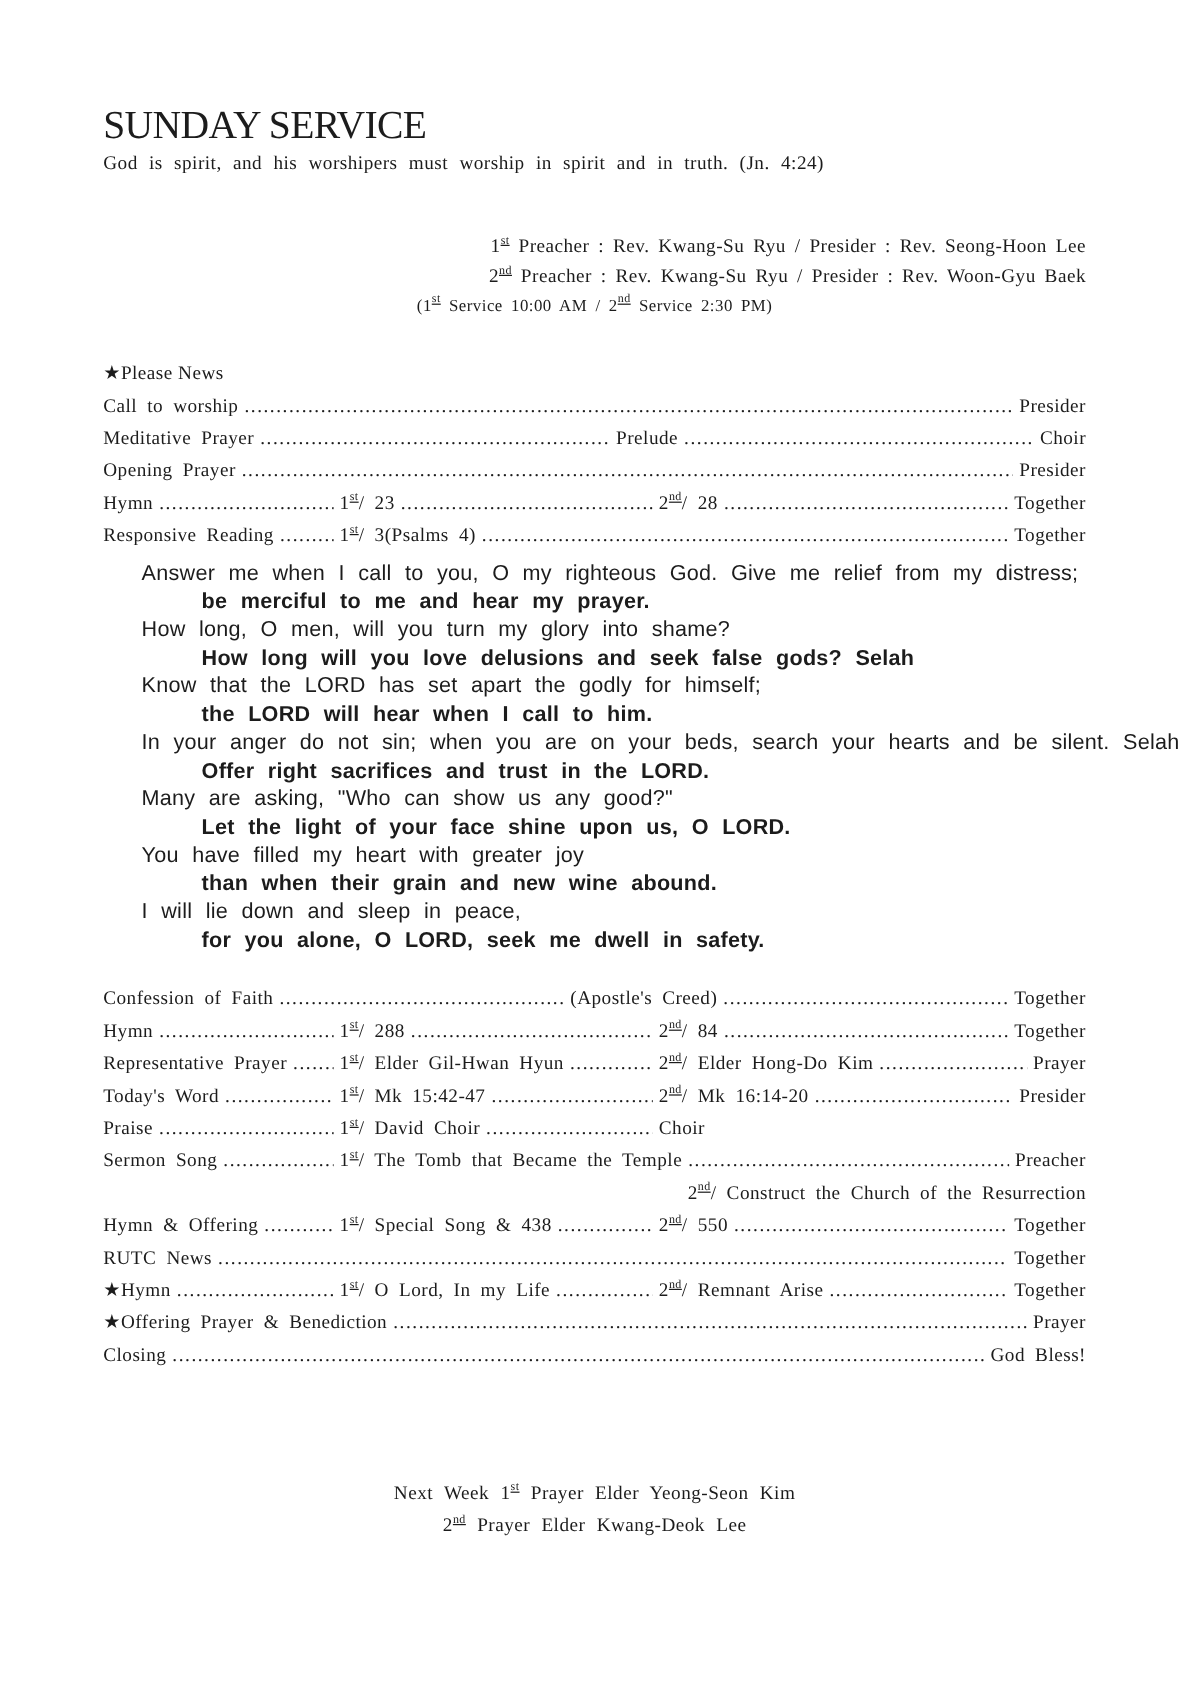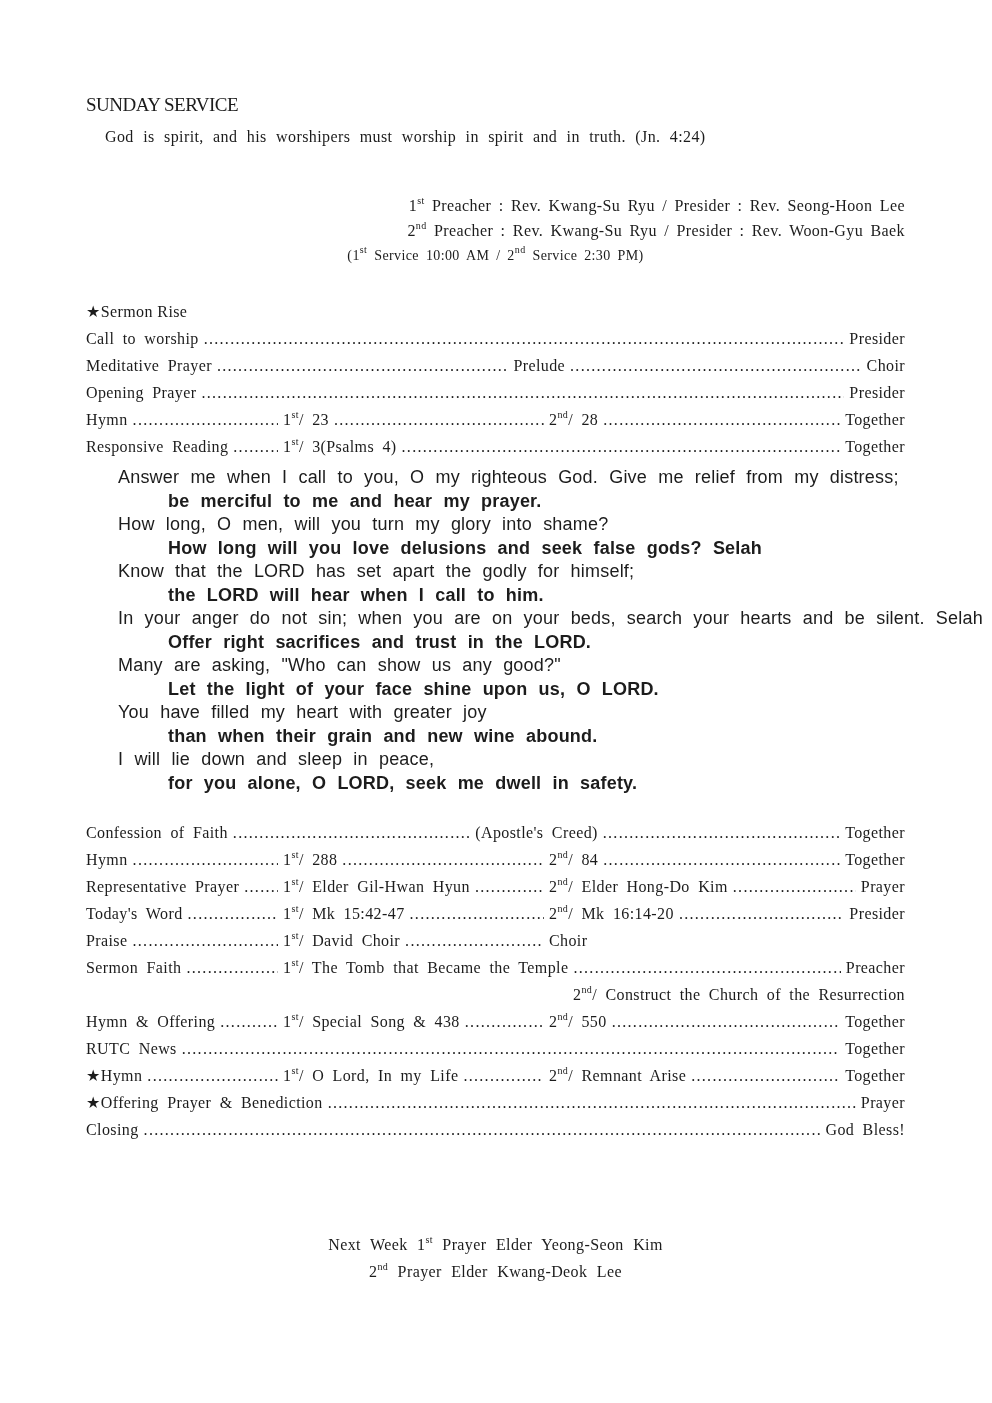--- a/index.html
+++ b/index.html
@@ -5,26 +5,26 @@
   html,body{margin:0;padding:0;}
   body{
     width:992px;height:1403px;background:#ffffff;color:#1c1c1c;
     font-family:"Liberation Serif","DejaVu Serif",serif;
     overflow:hidden;
   }
   .doc{padding:92px 87px 0 86px;width:819px;}
 
   
   .title{
-    font-size:19px;line-height:26px;letter-spacing:-0.5px;
+    font-size:33px;line-height:26px;letter-spacing:-0.5px;
     font-family:"Liberation Serif","DejaVu Serif",serif;
   }
   .subtitle{
     margin-top:9px;font-size:16px;line-height:20px;
-    word-spacing:5px;letter-spacing:0.4px;margin-left:19px;
+    word-spacing:5px;letter-spacing:0.4px;
   }
 
   
   .header-block{margin-top:46px;text-align:right;}
   .header-line{font-size:16px;line-height:25px;word-spacing:3px;letter-spacing:0.4px;}
   .header-line.small{font-size:14px;line-height:25px;text-align:center;}
 
   
   .please-rise{margin-top:30px;font-size:16px;line-height:27px;letter-spacing:0.4px;}
 
@@ -40,21 +40,21 @@
   .cell.c2{width:266px;flex:0 0 266px;}
   .cell.cf{flex:1 1 0;}
   .lbl{flex:0 0 auto;}
   .dots{
     flex:1 1 0;min-width:0;overflow:hidden;white-space:nowrap;
     margin:0 5px;letter-spacing:1.3px;word-spacing:0;
   }
   .dots::before{
     content:"..........................................................................................................................................................................................................................";
   }
-  sup{font-size:10px;line-height:0;position:relative;top:-1px;}
+  sup{font-size:10px;line-height:0;position:relative;top:-1px;text-decoration:underline;}
 
   
   .psalm{margin-top:6px;font-family:"Liberation Sans","DejaVu Sans",sans-serif;}
   .verse{font-size:18px;line-height:23.5px;word-spacing:6px;letter-spacing:0.2px;white-space:nowrap;}
   .verse.r{padding-left:32px;}
   .verse.b{padding-left:82px;font-weight:bold;}
 
   .rows.lower{margin-top:24px;}
 
   
@@ -67,21 +67,21 @@
 <div class="doc">
   <div class="title">SUNDAY SERVICE</div>
   <div class="subtitle">God is spirit, and his worshipers must worship in spirit and in truth. (Jn. 4:24)</div>
 
   <div class="header-block" id="header-lines">
       <div class="header-line">1<sup>st</sup> Preacher : Rev. Kwang-Su Ryu / Presider : Rev. Seong-Hoon Lee</div>
       <div class="header-line">2<sup>nd</sup> Preacher : Rev. Kwang-Su Ryu / Presider : Rev. Woon-Gyu Baek</div>
       <div class="header-line small">(1<sup>st</sup> Service 10:00 AM / 2<sup>nd</sup> Service 2:30 PM)</div>
     </div>
 
-  <div class="please-rise">★Sermon Rise</div>
+  <div class="please-rise">★Please News</div>
 
   <div class="rows upper" id="rows-top">
       <div class="row">
         <span class="lbl">Call to worship</span>
         <span class="dots"></span>
         <span class="lbl">Presider</span>
       </div>
       <div class="row">
         <span class="lbl">Meditative Prayer</span>
         <span class="dots"></span>
@@ -196,21 +196,21 @@
           <span class="dots"></span>
         </span>
         <span class="cell c2">
           <span class="lbl">1<sup>st</sup>/ David Choir</span>
           <span class="dots"></span>
         </span>
         <span class="lbl">Choir</span>
       </div>
       <div class="row">
         <span class="cell c1">
-          <span class="lbl">Sermon Faith</span>
+          <span class="lbl">Sermon Song</span>
           <span class="dots"></span>
         </span>
         <span class="cell cf">
           <span class="lbl">1<sup>st</sup>/ The Tomb that Became the Temple</span>
           <span class="dots"></span>
         </span>
         <span class="lbl">Preacher</span>
       </div>
       <div class="row indent">
         <span class="lbl">2<sup>nd</sup>/ Construct the Church of the Resurrection</span>

